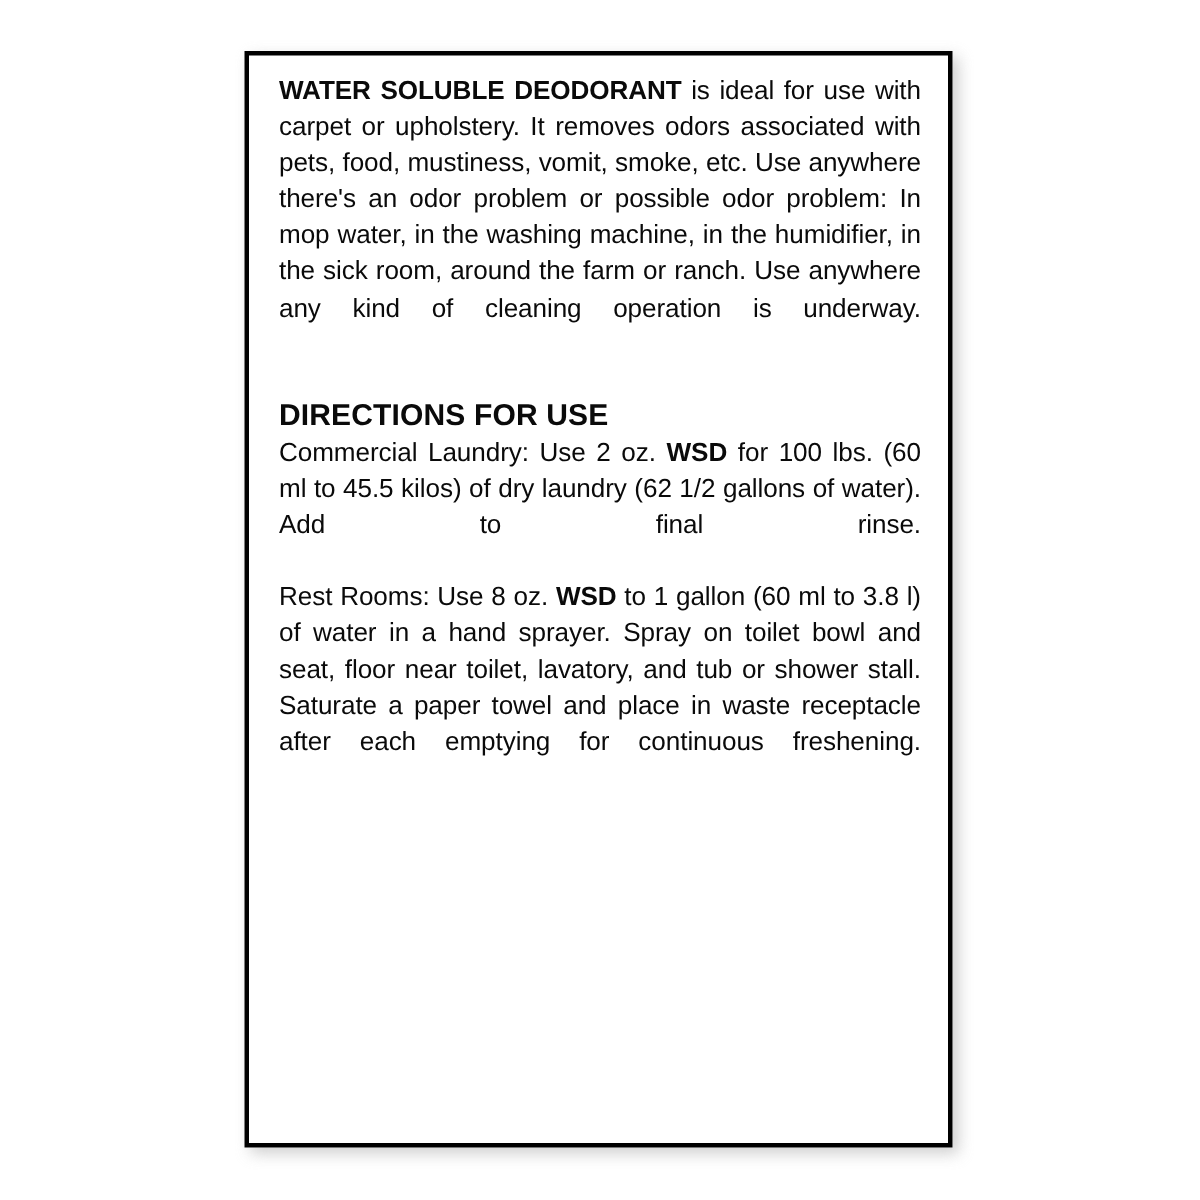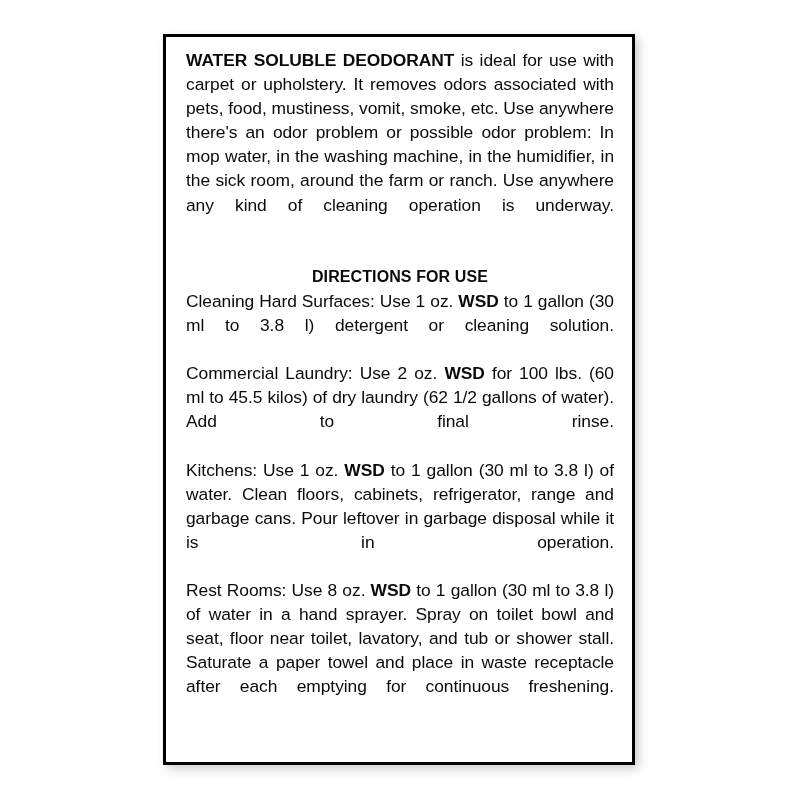--- a/index.html
+++ b/index.html
@@ -72,24 +72,24 @@
     display: inline-block;
     width: 100%;
   }
 
   .spacer {
     height: 24.1px;
   }
 
   .heading {
     margin: 0;
-    font-size: 16px;
+    font-size: 20px;
     line-height: 24.1px;
     font-weight: bold;
-    text-align: center;
+    text-align: left;
     letter-spacing: 0.1px;
   }
 
   .directions {
     margin: 0;
   }
 
   .direction-item {
     margin: 0;
     text-align: justify;
@@ -116,26 +116,24 @@
     <div class="label-body">
 
       <p class="para"><b class="strong">WATER SOLUBLE DEODORANT</b><span> is ideal for use with carpet or upholstery. It removes odors associated with pets, food, mustiness, vomit, smoke, etc. Use anywhere there's an odor problem or possible odor problem: In mop water, in the washing machine, in the humidifier, in the sick room, around the farm or ranch. Use anywhere any kind of cleaning operation is underway.</span></p>
 
       <div class="spacer"></div>
 
       <p class="heading">DIRECTIONS FOR USE</p>
 
       <div class="directions">
 
-        <p class="direction-item"><span>Cleaning Hard Surfaces: Use 1 oz. </span><b class="strong">WSD</b><span> to 1 gallon (30 ml to 3.8 l) detergent or cleaning solution.</span></p>
 
         <p class="direction-item"><span>Commercial Laundry: Use 2 oz. </span><b class="strong">WSD</b><span> for 100 lbs. (60 ml to 45.5 kilos) of dry laundry (62 1/2 gallons of water). Add to final rinse.</span></p>
 
 
-        <p class="direction-item"><span>Kitchens: Use 1 oz. </span><b class="strong">WSD</b><span> to 1 gallon (30 ml to 3.8 l) of water. Clean floors, cabinets, refrigerator, range and garbage cans. Pour leftover in garbage disposal while it is in operation.</span></p>
 
-        <p class="direction-item"><span>Rest Rooms: Use 8 oz. </span><b class="strong">WSD</b><span> to 1 gallon (30 ml to 3.8 l) of water in a hand sprayer. Spray on toilet bowl and seat, floor near toilet, lavatory, and tub or shower stall. Saturate a paper towel and place in waste receptacle after each emptying for continuous freshening.</span></p>
+        <p class="direction-item"><span>Rest Rooms: Use 8 oz. </span><b class="strong">WSD</b><span> to 1 gallon (60 ml to 3.8 l) of water in a hand sprayer. Spray on toilet bowl and seat, floor near toilet, lavatory, and tub or shower stall. Saturate a paper towel and place in waste receptacle after each emptying for continuous freshening.</span></p>
 
       </div>
     </div>
   </div>
 
 </div>
 
 </body></html>

